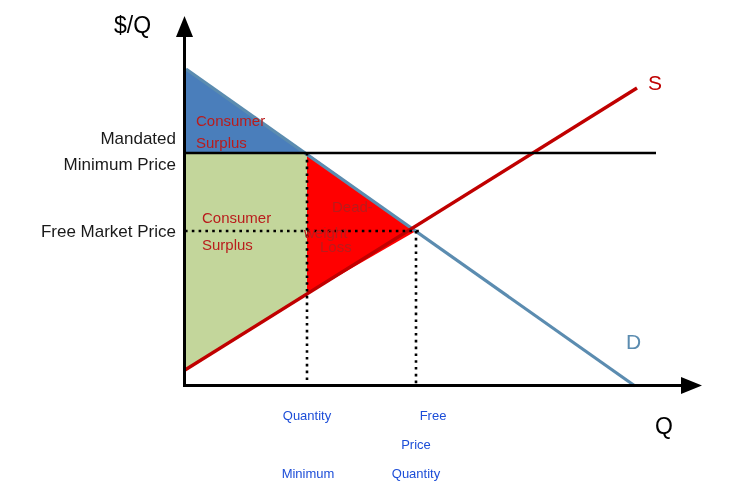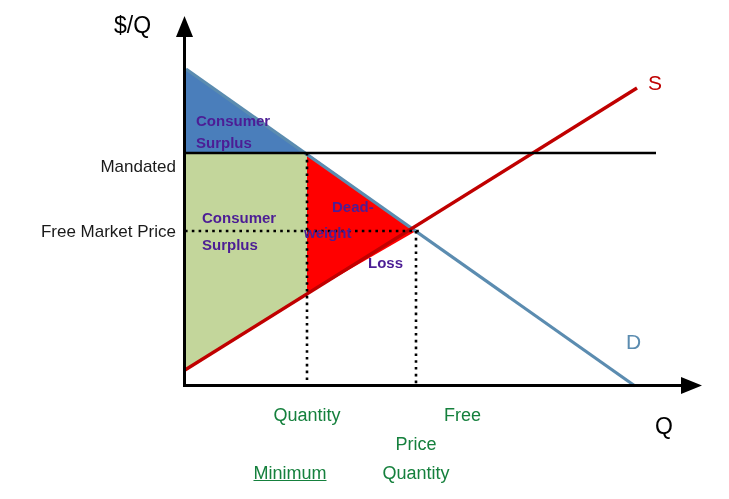--- a/index.html
+++ b/index.html
@@ -35,32 +35,32 @@
     position: absolute;
     font-size: 17px;
     color: #1a1a1a;
     text-align: right;
     font-family: "Liberation Sans", sans-serif;
     line-height: 26px;
     white-space: nowrap;
   }
   .qty-label {
     position: absolute;
-    font-size: 18px;
-    color: #15803d;
+    font-size: 13px;
+    color: #1d4ed8;
     text-align: center;
     font-family: "Liberation Sans", sans-serif;
     line-height: 29px;
     white-space: nowrap;
   }
   .region-label {
     position: absolute;
     font-size: 15px;
-    font-weight: bold;
-    color: #4c1d95;
+    font-weight: normal;
+    color: #b91c1c;
     font-family: "Liberation Sans", sans-serif;
     line-height: 22px;
     text-align: right;
     white-space: nowrap;
   }
   .curve-label {
     position: absolute;
     font-size: 21px;
     font-family: "Liberation Sans", sans-serif;
     white-space: nowrap;
@@ -99,34 +99,35 @@
   </svg>
 
   <div class="axis-title" style="left:114px; top:12px;">$/Q</div>
 
   <div class="axis-title" style="left:655px; top:413px;">Q</div>
 
   <div class="curve-label" style="left:648px; top:71px; color:#C00000;">S</div>
 
   <div class="curve-label" style="left:626px; top:330px; color:#5B8CB0;">D</div>
 
-  <div class="price-label" style="left:0px; top:126px; width:176px;margin-top:28px;">Mandated</div>
+  <div class="price-label" style="left:0px; top:126px; width:176px;">Mandated</div>
+  <div class="price-label" style="left:0px; top:152px; width:176px;">Minimum Price</div>
 
   <div class="price-label" style="left:0px; top:219px; width:176px;">Free Market Price</div>
 
   <div class="region-label" style="left:196px; top:110px;">Consumer</div>
   <div class="region-label" style="left:196px; top:132px;">Surplus</div>
 
   <div class="region-label" style="left:202px; top:207px;">Consumer</div>
   <div class="region-label" style="left:202px; top:234px;">Surplus</div>
 
   <div class="region-label" style="left:332px; top:196px;">Dead-</div>
   <div class="region-label" style="left:304px; top:222px;">weight</div>
-  <div class="region-label" style="left:320px; top:252px;margin-left:48px;">Loss</div>
+  <div class="region-label" style="left:320px; top:236px;">Loss</div>
 
   <div class="qty-label" style="left:237px; top:401px; width:140px;">Quantity</div>
-  <div class="qty-label" style="left:220px; top:459px; width:140px;text-decoration:underline;">Minimum</div>
+  <div class="qty-label" style="left:238px; top:459px; width:140px;">Minimum</div>
 
-  <div class="qty-label" style="left:351px; top:401px; width:130px;text-align:right;">Free</div>
+  <div class="qty-label" style="left:368px; top:401px; width:130px;">Free</div>
   <div class="qty-label" style="left:351px; top:430px; width:130px;">Price</div>
   <div class="qty-label" style="left:351px; top:459px; width:130px;">Quantity</div>
 
 </div>
 
 </body></html>

